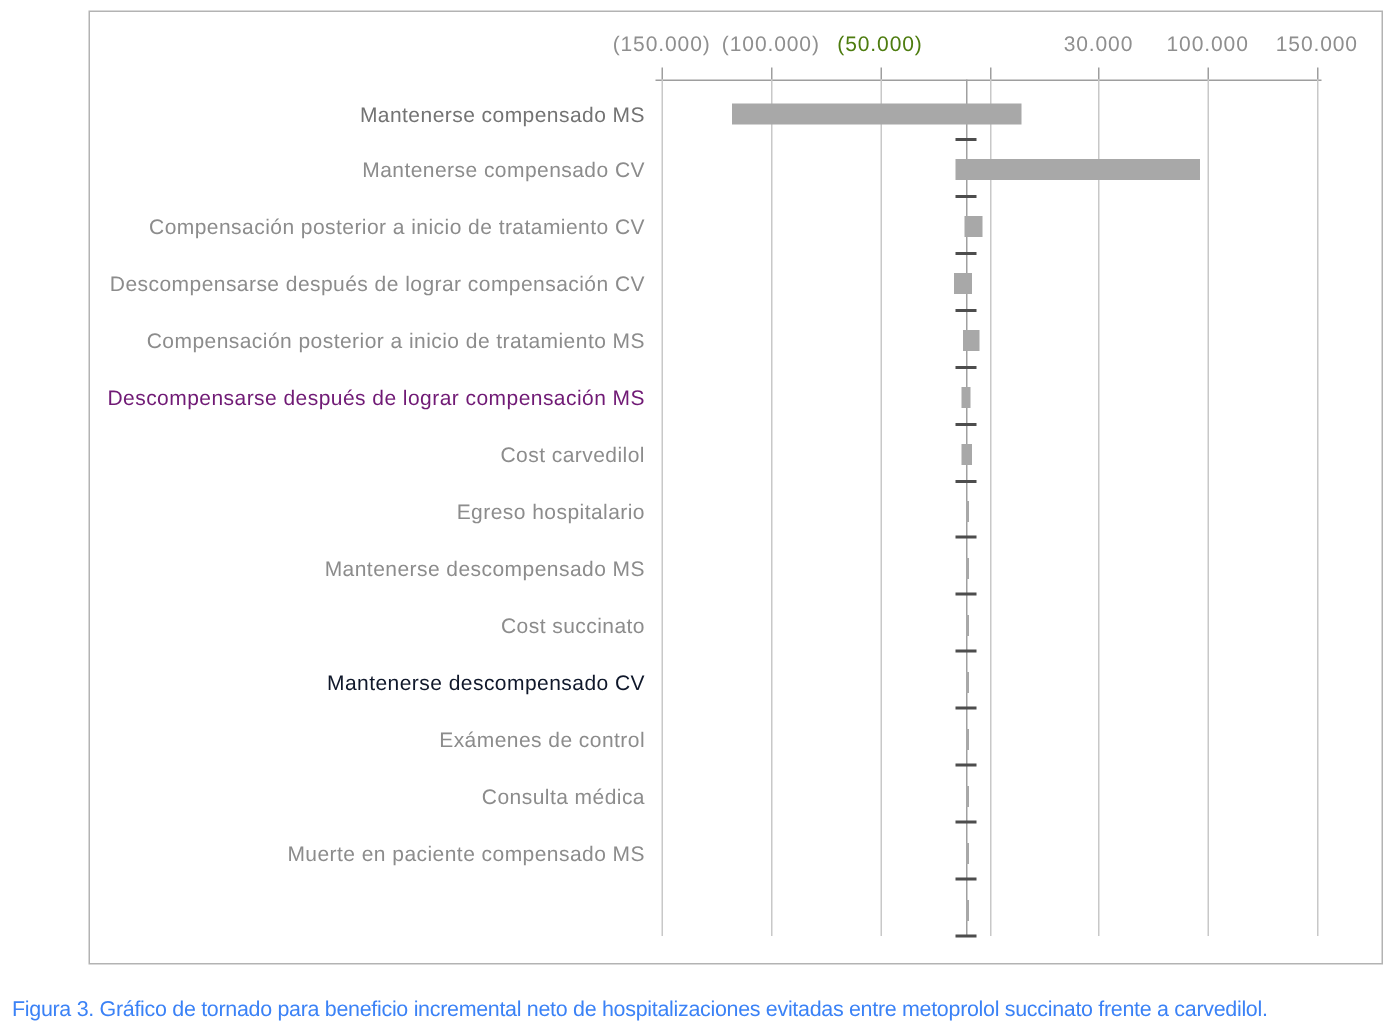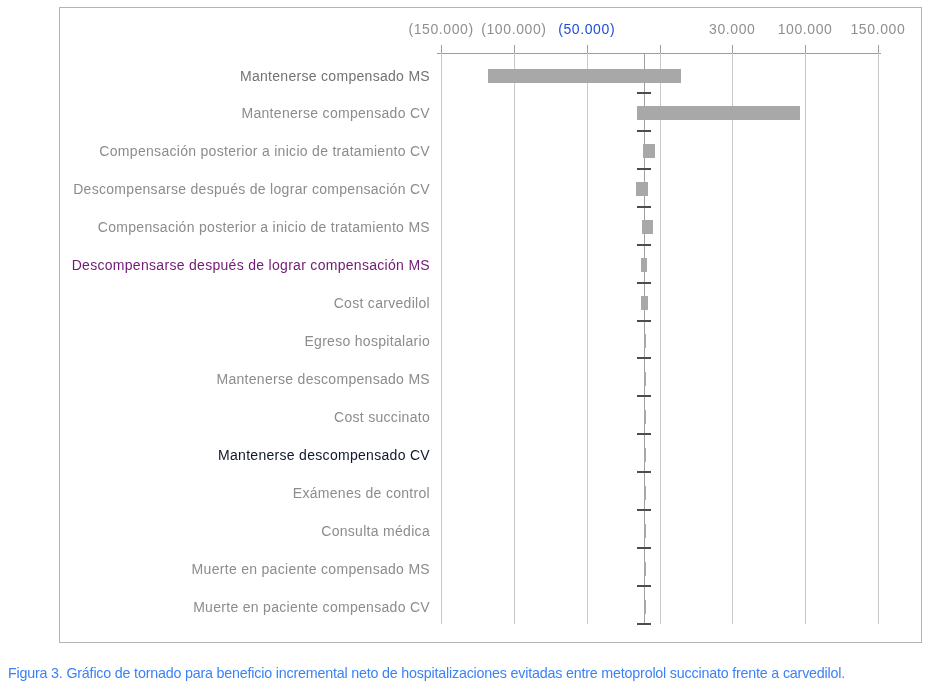--- a/index.html
+++ b/index.html
@@ -100,21 +100,21 @@
   <div class="chart-layer" id="chart-layer">
       <div class="axis-line-h" style="left: 437px; top: 53px; width: 444px; background: rgb(158, 158, 158);"></div>
       <div class="tick-mark" style="left: 441.1px; top: 45px; height: 8px; background: rgb(158, 158, 158);"></div>
       <div class="gridline-v" style="left: 441.1px; top: 53px; height: 571px; background: rgb(200, 200, 200);"></div>
       <div class="x-tick-label" style="left: 441.1px; top: 21px; color: rgb(143, 143, 143);">(150.000)</div>
       <div class="tick-mark" style="left: 513.9px; top: 45px; height: 8px; background: rgb(158, 158, 158);"></div>
       <div class="gridline-v" style="left: 513.9px; top: 53px; height: 571px; background: rgb(200, 200, 200);"></div>
       <div class="x-tick-label" style="left: 513.9px; top: 21px; color: rgb(143, 143, 143);">(100.000)</div>
       <div class="tick-mark" style="left: 586.7px; top: 45px; height: 8px; background: rgb(158, 158, 158);"></div>
       <div class="gridline-v" style="left: 586.7px; top: 53px; height: 571px; background: rgb(200, 200, 200);"></div>
-      <div class="x-tick-label" style="left: 586.7px; top: 21px; color: #1d4ed8;">(50.000)</div>
+      <div class="x-tick-label" style="left: 586.7px; top: 21px; color: #4d7c0f;">(50.000)</div>
       <div class="tick-mark" style="left: 659.5px; top: 45px; height: 8px; background: rgb(158, 158, 158);"></div>
       <div class="gridline-v" style="left: 659.5px; top: 53px; height: 571px; background: rgb(200, 200, 200);"></div>
       <div class="tick-mark" style="left: 732.3px; top: 45px; height: 8px; background: rgb(158, 158, 158);"></div>
       <div class="gridline-v" style="left: 732.3px; top: 53px; height: 571px; background: rgb(200, 200, 200);"></div>
       <div class="x-tick-label" style="left: 732.3px; top: 21px; color: rgb(143, 143, 143);">30.000</div>
       <div class="tick-mark" style="left: 805.1px; top: 45px; height: 8px; background: rgb(158, 158, 158);"></div>
       <div class="gridline-v" style="left: 805.1px; top: 53px; height: 571px; background: rgb(200, 200, 200);"></div>
       <div class="x-tick-label" style="left: 805.1px; top: 21px; color: rgb(143, 143, 143);">100.000</div>
       <div class="tick-mark" style="left: 877.9px; top: 45px; height: 8px; background: rgb(158, 158, 158);"></div>
       <div class="gridline-v" style="left: 877.9px; top: 53px; height: 571px; background: rgb(200, 200, 200);"></div>
@@ -157,16 +157,15 @@
       <div class="category-label" style="top: 408.87px; color: rgb(140, 140, 140);">Cost succinato</div>
       <div class="bar" style="left: 643.775px; top: 447.8px; width: 2.184px; background: rgb(168, 168, 168);"></div>
       <div class="category-label" style="top: 446.8px; color: #0f172a;">Mantenerse descompensado CV</div>
       <div class="bar" style="left: 643.775px; top: 485.73px; width: 2.184px; background: rgb(168, 168, 168);"></div>
       <div class="category-label" style="top: 484.73px; color: rgb(140, 140, 140);">Exámenes de control</div>
       <div class="bar" style="left: 643.775px; top: 523.66px; width: 2.184px; background: rgb(168, 168, 168);"></div>
       <div class="category-label" style="top: 522.66px; color: rgb(140, 140, 140);">Consulta médica</div>
       <div class="bar" style="left: 643.775px; top: 561.59px; width: 2.184px; background: rgb(168, 168, 168);"></div>
       <div class="category-label" style="top: 560.59px; color: rgb(140, 140, 140);">Muerte en paciente compensado MS</div>
       <div class="bar" style="left: 643.775px; top: 599.52px; width: 2.184px; background: rgb(168, 168, 168);"></div>
-      <div class="category-label" style="top: 598.52px; color: rgb(140, 140, 140);">Muerte en paciente compensado CV</div>
     </div>
   <div class="figure-caption">Figura 3. Gráfico de tornado para beneficio incremental neto de hospitalizaciones evitadas entre metoprolol succinato frente a carvedilol.</div>
 </div>
 
 </body></html>

